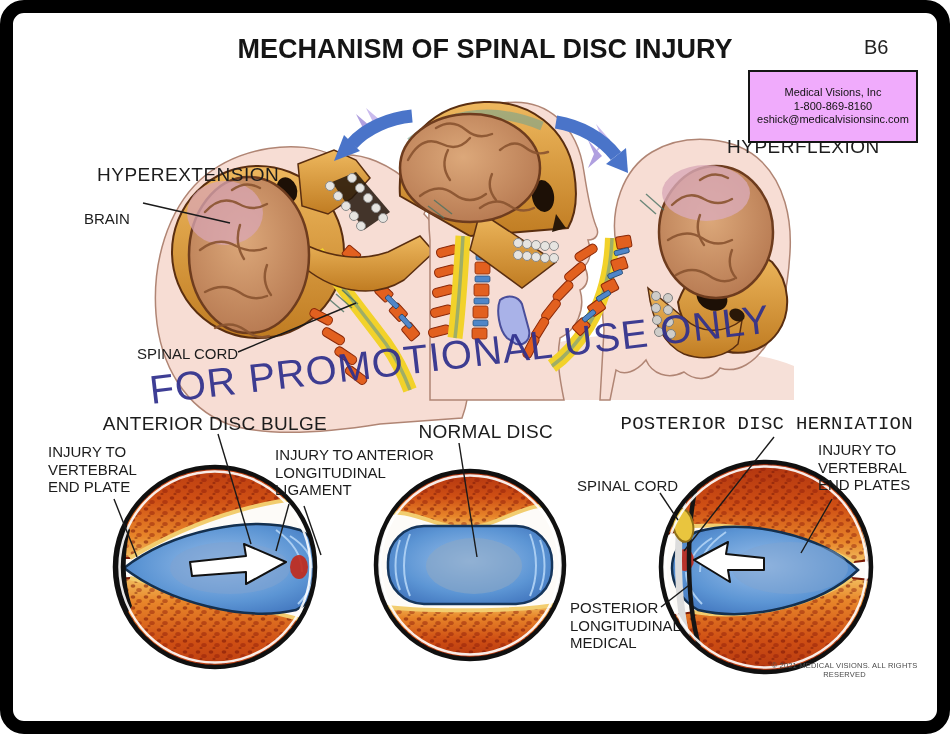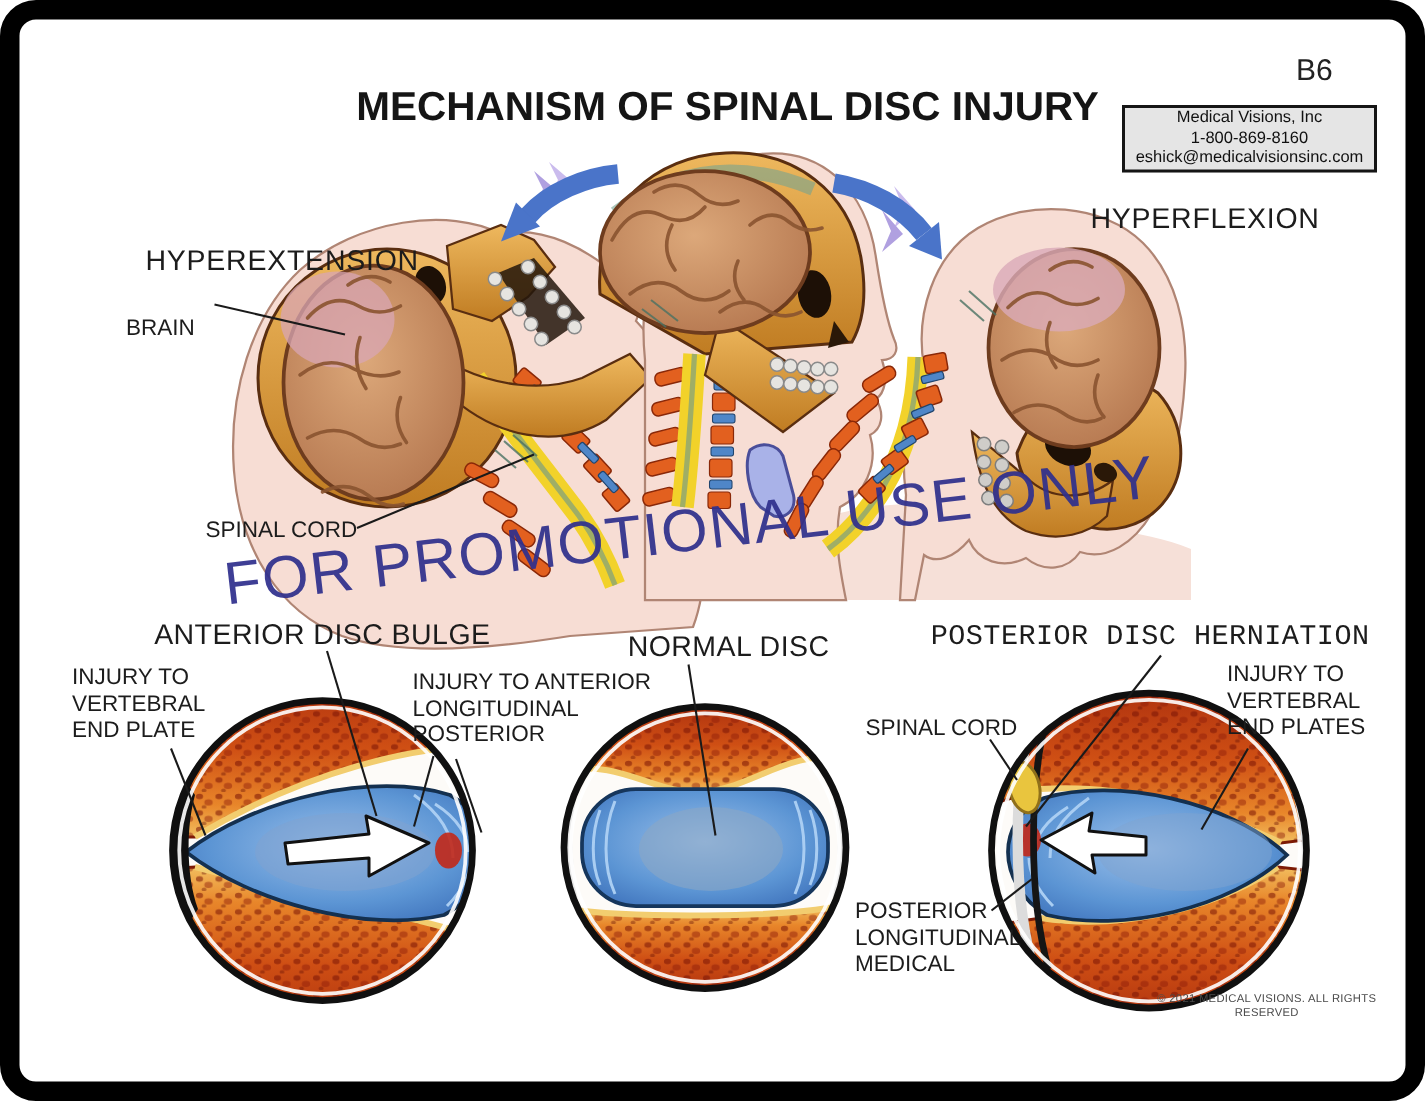--- a/index.html
+++ b/index.html
@@ -1,23 +1,23 @@
 <!DOCTYPE html>
 <html><head>
 <meta charset="utf-8">
 <style>
   html,body{margin:0;padding:0;background:#888;}
   .poster{position:relative;width:950px;height:734px;background:#fff;overflow:hidden;
           font-family:"Liberation Sans",sans-serif;}
   .frame{position:absolute;inset:0;border:13px solid #000;border-radius:24px;pointer-events:none;z-index:10;}
   .abs{position:absolute;z-index:4;color:#1c1c1c;}
-  .title{left:175px;top:34px;width:620px;text-align:center;font-size:27px;font-weight:bold;letter-spacing:0px;color:#151515;margin-top:22px;}
+  .title{left:175px;top:34px;width:620px;text-align:center;font-size:27px;font-weight:bold;letter-spacing:0px;color:#151515;}
   .code{left:864px;top:36px;font-size:20px;color:#222;}
-  .contact{left:748px;top:70px;width:164px;border:2px solid #151515;background:#e5e5e5;text-align:center;
-           font-size:11px;line-height:13.5px;padding:0 1px;color:#111;z-index:5;}
+  .contact{left:748px;top:70px;width:164px;border:2px solid #151515;background:#f0abfc;text-align:center;
+           font-size:11px;line-height:13.5px;padding:14px 1px;color:#111;z-index:5;}
   .hlabel{font-size:19px;letter-spacing:.5px;}
   .slabel{font-size:15px;line-height:17.5px;white-space:pre-line;}
   .sec-title{font-size:19px;text-align:right;letter-spacing:.3px;}
   .watermark{left:150px;top:368px;width:690px;height:50px;font-size:40px;letter-spacing:1px;color:#30308d;
              transform:rotate(-6.6deg);transform-origin:0 50%;z-index:6;white-space:nowrap;opacity:.93;}
   .copyright{left:762px;top:661px;width:165px;font-size:7.5px;letter-spacing:.2px;color:#4a4a4a;text-align:center;}
   svg.canvas{position:absolute;left:0;top:0;z-index:2;}
 </style>
 </head>
 <body>
@@ -390,21 +390,21 @@
 
   <div class="abs sec-title" style="left:57px;top:413px;width:270px;">ANTERIOR DISC BULGE</div>
   <div class="abs sec-title" style="left:388px;top:421px;width:165px;">NORMAL DISC</div>
   <div class="abs sec-title" style="left:608px;top:413px;width:305px;font-family:Liberation Mono, monospace;">POSTERIOR DISC HERNIATION</div>
 
   <div class="abs slabel" style="left:48px;top:443px;">INJURY TO
 VERTEBRAL
 END PLATE</div>
   <div class="abs slabel" style="left:275px;top:446px;">INJURY TO ANTERIOR
 LONGITUDINAL
-POSTERIOR</div>
+LIGAMENT</div>
   <div class="abs slabel" style="left:577px;top:477px;">SPINAL CORD</div>
   <div class="abs slabel" style="left:818px;top:441px;">INJURY TO
 VERTEBRAL
 END PLATES</div>
   <div class="abs slabel" style="left:570px;top:599px;">POSTERIOR
 LONGITUDINAL
 MEDICAL</div>
 
   <div class="abs copyright">© 2021 MEDICAL VISIONS. ALL RIGHTS RESERVED</div>
 

